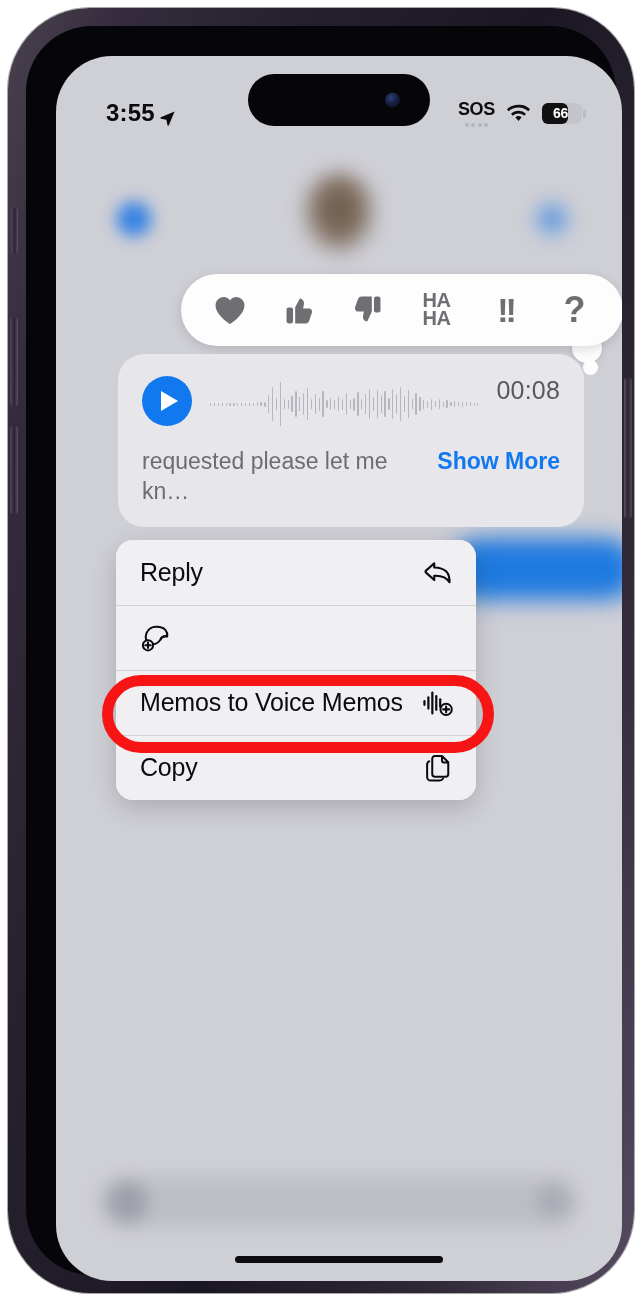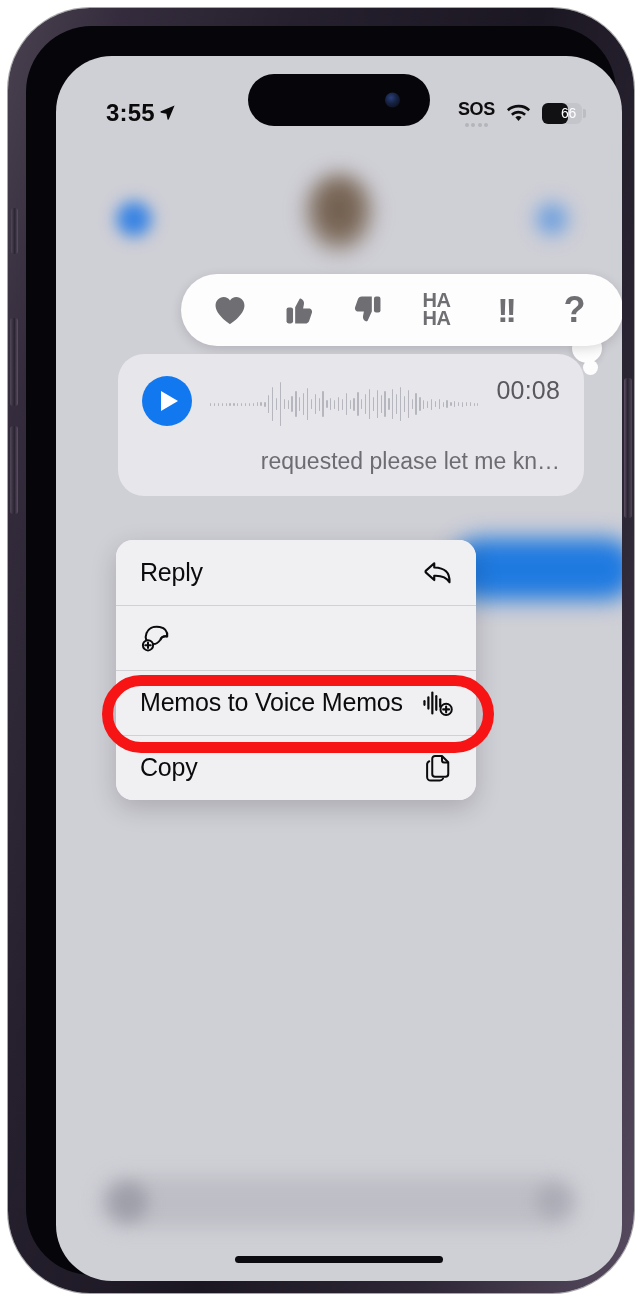--- a/index.html
+++ b/index.html
@@ -48,35 +48,35 @@
   #island-camera{
     position:absolute; right:30px; top:50%; transform:translateY(-50%);
     width:15px;height:15px;border-radius:50%;
     background:radial-gradient(circle at 40% 35%, #2a3f7a 0%, #16213f 45%, #090a12 100%);
   }
   #status-bar{
     position:absolute; left:0; top:0; width:100%; height:88px;
     display:flex; align-items:center; justify-content:space-between;
     padding:26px 40px 0 50px;
   }
-  #status-time{ display:flex; align-items:center; gap:4px;
+  #status-time{ display:flex; align-items:flex-end; gap:4px;
     font-size:24px; font-weight:700; color:#0a0a0a; letter-spacing:.2px;}
   #location-arrow{ width:17px;height:17px;margin-top:-2px;}
   #status-right{ display:flex; align-items:center; gap:11px; }
   #sos-group{ display:flex; flex-direction:column; align-items:center; gap:3px;}
   #sos-label{ font-size:18px; font-weight:800; color:#0d0d0d; letter-spacing:-.3px;}
   #sos-dots{ display:flex; gap:2.5px;}
   #sos-dots i{ width:4px;height:4px;border-radius:50%;background:#b4b4bb;display:block;}
   #wifi-icon{ width:25px;height:19px;}
   #battery{ position:relative; width:40px;height:21px;border-radius:6px;
       background:#c4c4cb; display:flex; align-items:center;}
   #battery-fill{ position:absolute; left:0;top:0;height:100%;width:66%;
       border-radius:6px; background:#111114;}
   #battery-level{ position:relative; z-index:2; color:#fff; font-size:14px;
-      font-weight:400; padding-left:19px; letter-spacing:-.3px;}
+      font-weight:700; padding-left:11px; letter-spacing:-.3px;}
   #battery-cap{ position:absolute; right:-4px; top:6px; width:3px;height:9px;
       border-radius:0 2px 2px 0; background:#bcbcc4;}
 
   
   #chat-background{ position:absolute; inset:0; }
   #nav-back-chevron{ position:absolute; left:55px; top:140px; width:46px;height:46px;
     border-radius:50%; background:radial-gradient(circle,#2f7ee0 0%,#3d86e4 35%,rgba(190,198,212,0) 72%);
     filter:blur(7px);}
   #nav-avatar{ position:absolute; left:50%; transform:translateX(-50%); top:115px;
     width:78px;height:86px;border-radius:50%;
@@ -336,20 +336,21 @@
               <span style="height: 4px;"></span>
               <span style="height: 4px;"></span>
               <span style="height: 3px;"></span>
               <span style="height: 3px;"></span>
             </div>
           <span id="audio-duration">00:08</span>
         </div>
         <div id="audio-transcript">
           <div id="transcript-line-two">
             <span>requested please let me kn…</span>
+            <span id="show-more-link">Show More</span>
           </div>
         </div>
       </div>
 
       <div id="context-menu">
 
         <div class="menu-item">
           <span class="menu-label">Reply</span>
           <span class="menu-icon">
             <svg width="30" height="28" viewBox="0 0 24 22">

